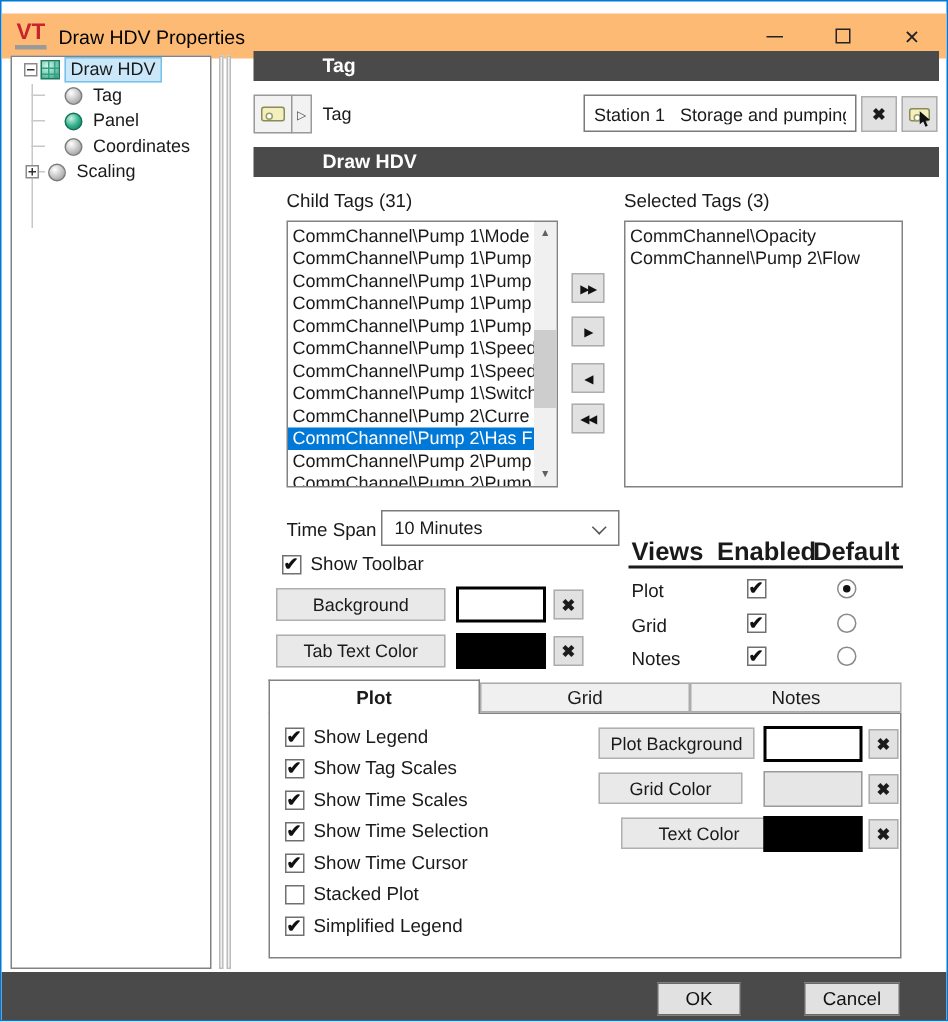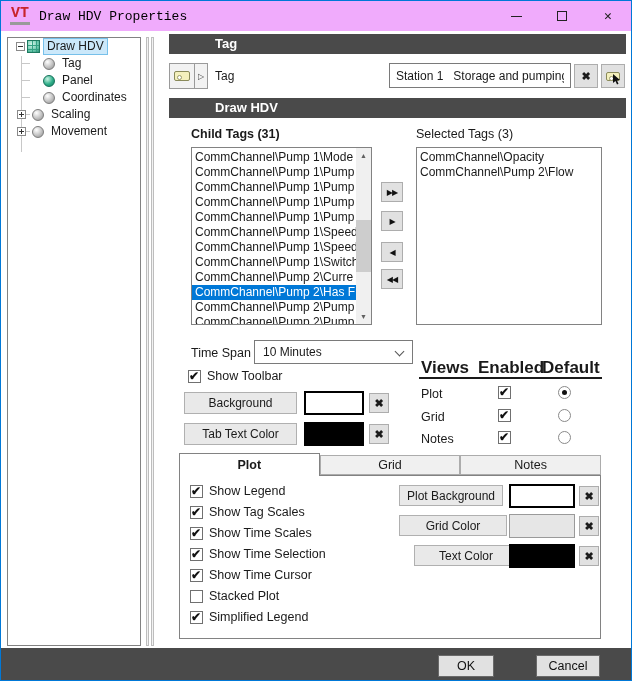--- a/index.html
+++ b/index.html
@@ -3,21 +3,21 @@
 <meta charset="utf-8">
 <style>
   html,body{margin:0;padding:0;background:#fff;}
   *{box-sizing:border-box;}
   #window{
     position:relative;width:632px;height:681px;background:#fff;
     border:1px solid #0078d7;font-family:"Liberation Sans",sans-serif;
     color:#1a1a1a;overflow:hidden;
   }
   
-  .titlebar{position:absolute;left:0;top:0;width:100%;height:30px;background:#f0abfc;font-family:Liberation Mono, monospace;}
+  .titlebar{position:absolute;left:0;top:8px;width:100%;height:30px;background:#fdba74;}
   .logo{position:absolute;left:9px;top:5px;font-size:15px;font-weight:bold;color:#c8242b;
         border-bottom:3px solid #9a9a9a;line-height:16px;padding:0 1px;}
   .title{position:absolute;left:38px;top:8px;font-size:13px;color:#000;}
   .winbtn{position:absolute;top:0;width:46px;height:30px;display:flex;align-items:center;justify-content:center;cursor:default;}
   .winbtn.min{right:92px;}   .winbtn.max{right:46px;}   .winbtn.close{right:0;}
   .glyph-min{display:block;width:11px;height:1px;background:#222;}
   .glyph-max{display:block;width:10px;height:10px;border:1px solid #222;background:transparent;}
   .glyph-close{font-size:13px;color:#222;line-height:1;}
   
   .tree{position:absolute;left:6px;top:36px;width:134px;height:609px;border:1px solid #828282;background:#fff;font-size:12px;}
@@ -150,26 +150,20 @@
         <span style="width:11px;flex:none;"></span>
       <span class="sphere"></span>
       <span class="tlabel">Coordinates</span>
     </div>
     <div class="trow" style="padding-left:9px;">
       <span class="expander plus"></span>
       <span class="stub" style="width:4px;"></span>
       <span class="sphere"></span>
       <span class="tlabel">Scaling</span>
     </div>
-    <div class="trow" style="padding-left:9px;">
-      <span class="expander plus"></span>
-      <span class="stub" style="width:4px;"></span>
-      <span class="sphere"></span>
-      <span class="tlabel">Movement</span>
-    </div>
   </div>
 
   <div class="splitter split-a"></div>
   <div class="splitter split-b"></div>
 
   <div class="sechdr" style="top:33px;">Tag</div>
 
   <div class="tagbtn">
       <span class="tagshape"></span>
     </div>
@@ -183,21 +177,21 @@
     </div>
   <div class="sqbtn pick-tag">
     <span class="tagshape" style="width:14px;height:9px;"></span>
     <svg class="cursor-arrow" width="9" height="11" viewBox="0 0 9 11">
       <polygon points="0,0 0,9 2.5,7 4,10.5 5.5,9.8 4,6.5 7,6" fill="#111"></polygon>
     </svg>
   </div>
 
   <div class="sechdr" style="top:97px;">Draw HDV</div>
 
-  <span class="flabel" style="left:190px;top:126px;font-weight:bold;">Child Tags (31)</span>
+  <span class="flabel" style="left:190px;top:126px;">Child Tags (31)</span>
   <span class="flabel" style="left:415px;top:126px;">Selected Tags (3)</span>
 
   <div class="listbox" style="left:190px;top:146px;width:181px;height:178px;">
     <ul style="width:164px;">
       <li>CommChannel\Pump 1\Mode</li>
       <li>CommChannel\Pump 1\Pump</li>
       <li>CommChannel\Pump 1\Pump</li>
       <li>CommChannel\Pump 1\Pump</li>
       <li>CommChannel\Pump 1\Pump</li>
       <li>CommChannel\Pump 1\Speed</li>
@@ -330,21 +324,21 @@
         </span>
       <span>Simplified Legend</span>
     </div>
 
     <div class="colorbtn" style="left:219px;top:9px;width:104px;height:21px;">Plot Background</div>
     <div class="swatch white" style="left:329px;top:8px;width:66px;height:24px;"></div>
     <div class="sqbtn xsm" style="left:399px;top:10px;">
         <span>✖</span>
       </div>
 
-    <div class="colorbtn" style="left:219px;top:39px;width:108px;height:21px;">Grid Color</div>
+    <div class="colorbtn" style="left:219px;top:39px;width:96px;height:21px;">Grid Color</div>
     <div class="swatch gray" style="left:329px;top:38px;width:66px;height:24px;"></div>
     <div class="sqbtn xsm" style="left:399px;top:40px;">
         <span>✖</span>
       </div>
 
     <div class="colorbtn" style="left:234px;top:69px;width:104px;height:21px;">Text Color</div>
     <div class="swatch black" style="left:329px;top:68px;width:66px;height:24px;"></div>
     <div class="sqbtn xsm" style="left:399px;top:70px;">
         <span>✖</span>
       </div>

